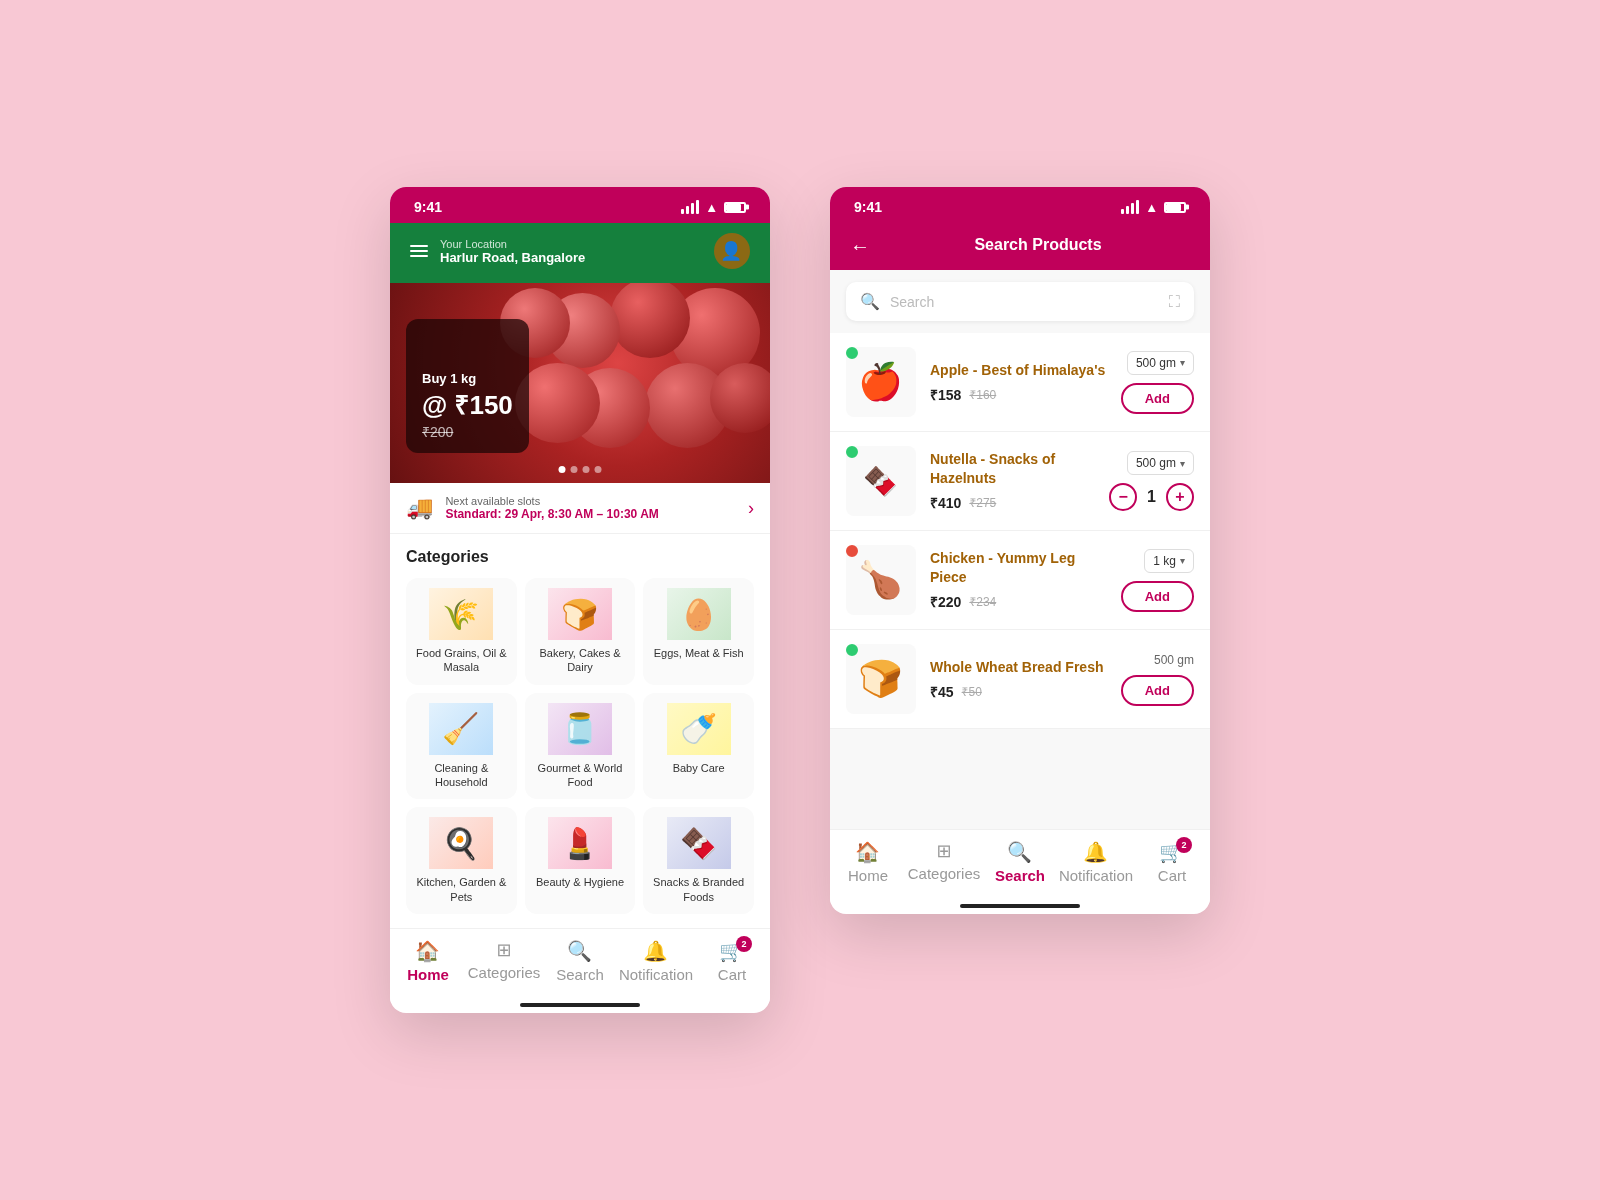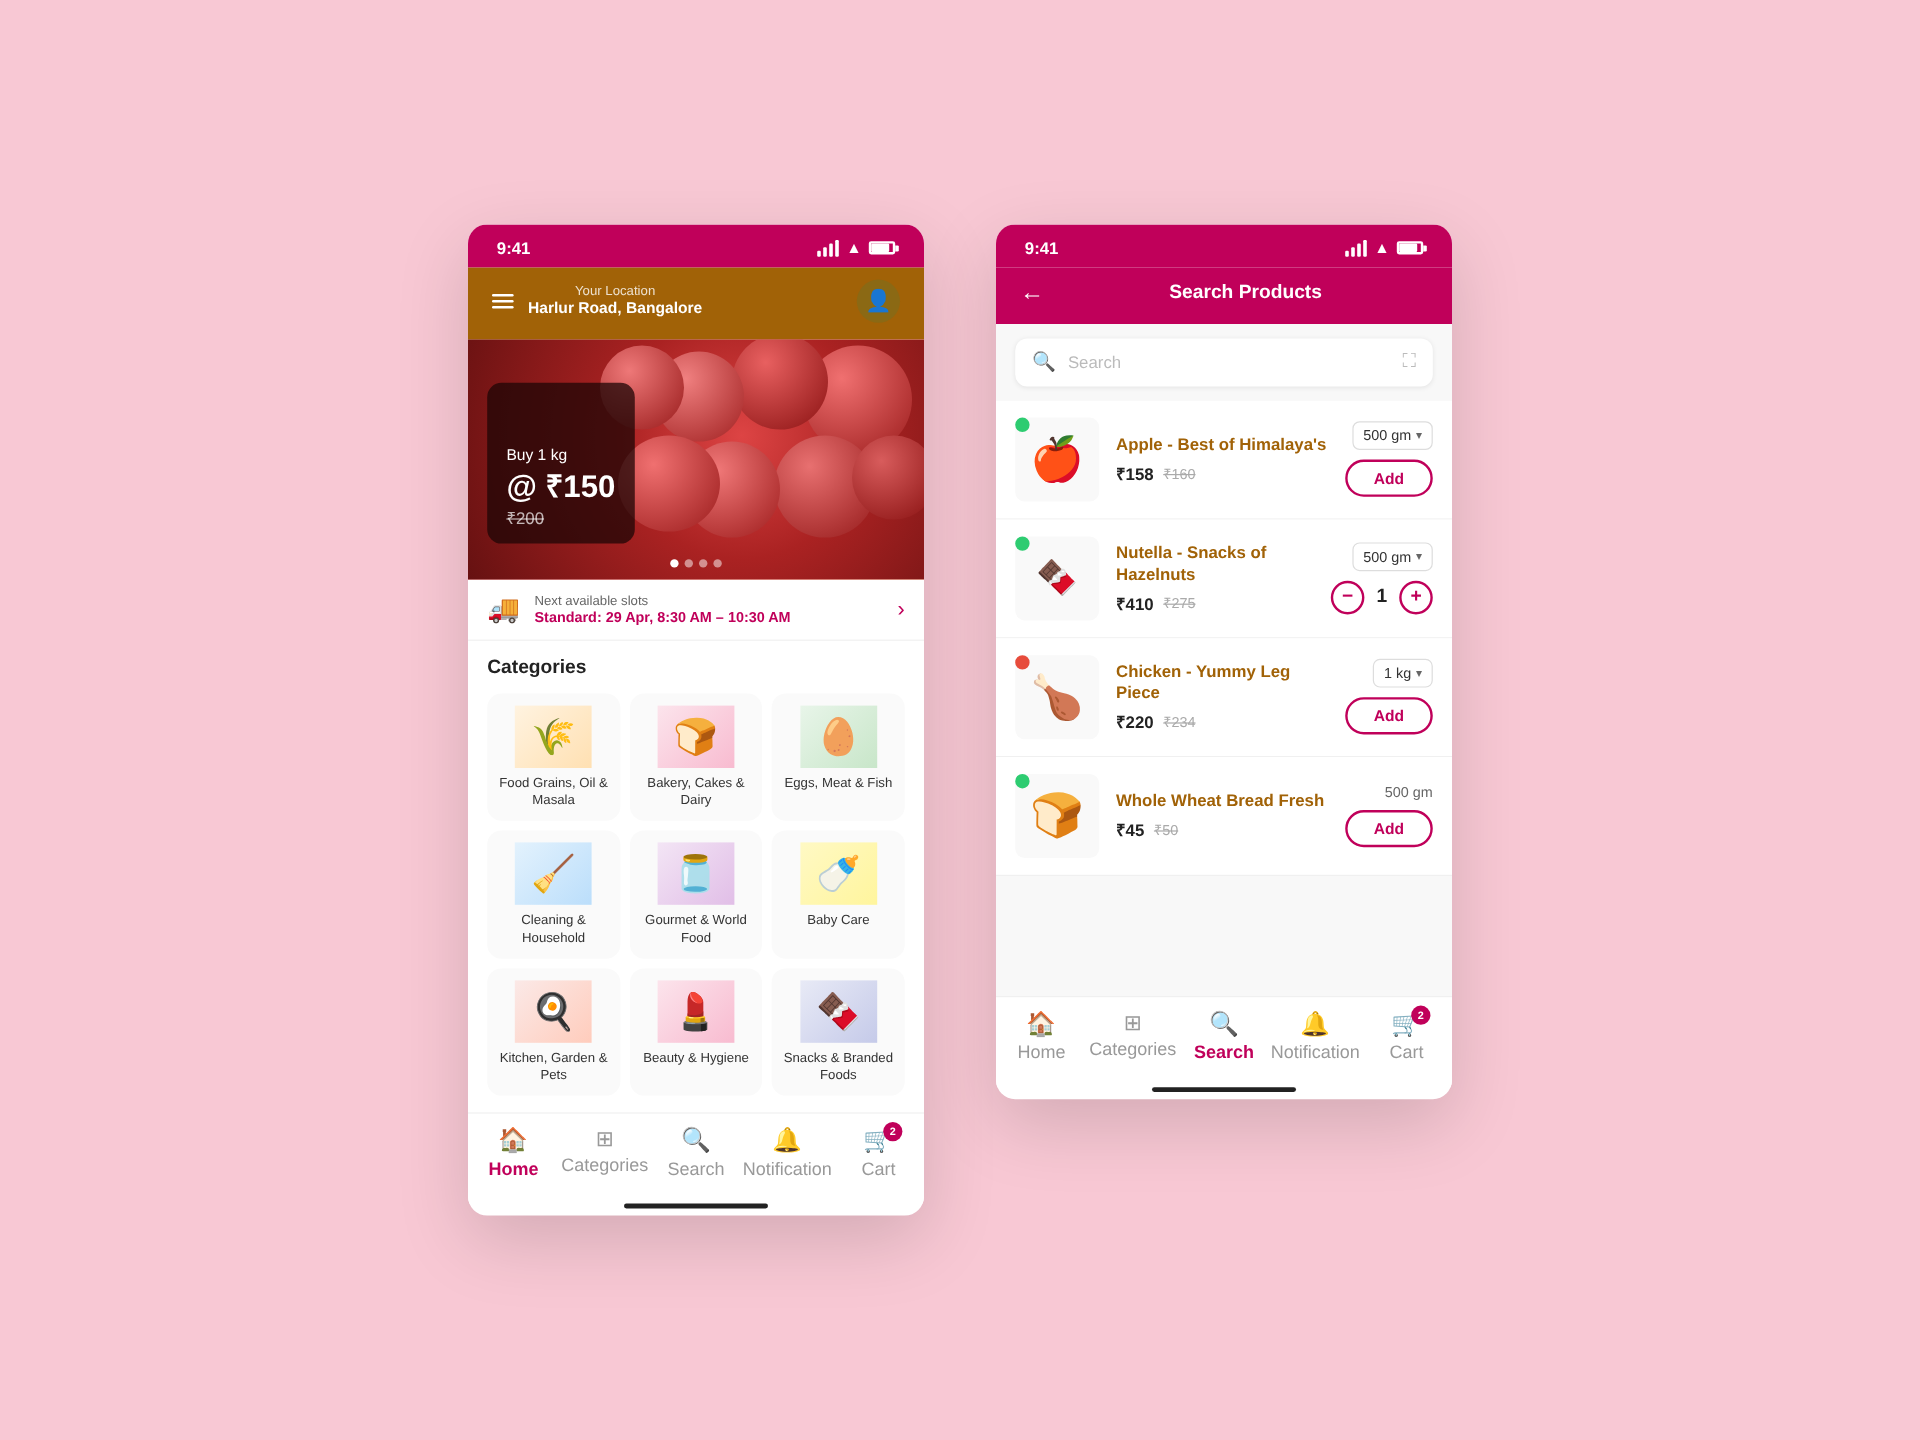--- a/index.html
+++ b/index.html
@@ -73,26 +73,25 @@
     }
     .battery-fill {
       background: #fff;
       height: 100%;
       width: 85%;
       border-radius: 1px;
     }
 
     
     .home-header {
-      background: #a16207;
+      background: #15803d;
       padding: 10px 20px 14px;
       display: flex;
       align-items: center;
       justify-content: space-between;
-      text-align: center;
     }
     .home-header-left {
       display: flex;
       align-items: center;
       gap: 12px;
     }
     .hamburger span {
       display: block;
       width: 18px;
       height: 2px;
@@ -135,21 +134,21 @@
       position: absolute;
       left: 16px;
       bottom: 30px;
       background: rgba(30,5,5,0.75);
       border-radius: 12px;
       padding: 12px 16px;
       color: #fff;
     }
     .banner-text .buy-text {
       font-size: 13px;
-      font-weight: 400;
+      font-weight: 700;
       margin-top: 40px;
     }
     .banner-text .price-main {
       font-size: 26px;
       font-weight: 800;
     }
     .banner-text .price-old {
       font-size: 14px;
       text-decoration: line-through;
       color: rgba(255,255,255,0.7);

